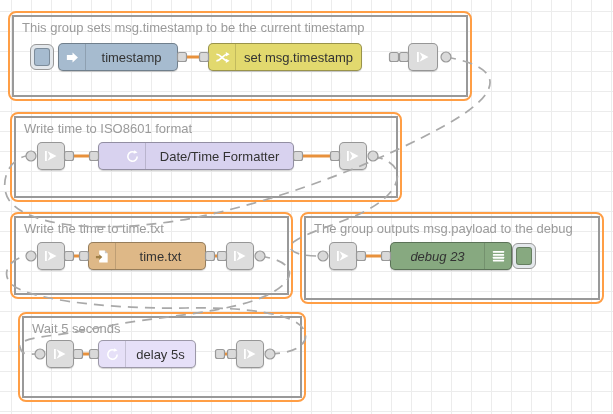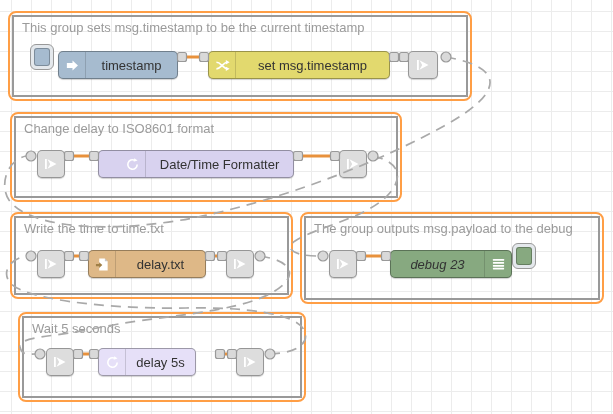--- a/index.html
+++ b/index.html
@@ -8,21 +8,21 @@
     position:relative;width:613px;height:414px;overflow:hidden;
     background-color:var(--canvas_bg,#fff);
     background-image:linear-gradient(to right,var(--grid_line,#ececec) 1px,transparent 1px),
                      linear-gradient(to bottom,var(--grid_line,#ececec) 1px,transparent 1px);
     background-size:20px 20px;background-position:-9px -9px;
   }
   .group{position:absolute;border:2px solid var(--group_border,#999);border-radius:0;z-index:0;background:transparent;}
   .group::before{content:'';position:absolute;inset:-6px;border:2px solid var(--group_highlight,#ff9e45);border-radius:8px;pointer-events:none;}
   .group-title{position:absolute;top:3px;left:8px;font-size:13px;color:var(--group_title,#9b9b9b);white-space:nowrap;}
   .node{position:absolute;height:28px;border:1px solid rgba(0,0,0,0.32);border-radius:5px;z-index:2;
-        box-shadow:0 1px 1px rgba(0,0,0,0.18);display:flex;align-items:center;box-sizing:border-box;margin-top:8px;}
+        box-shadow:0 1px 1px rgba(0,0,0,0.18);display:flex;align-items:center;box-sizing:border-box;}
   .node-icon{width:26px;align-self:stretch;display:flex;align-items:center;justify-content:center;
              border-right:1px solid rgba(0,0,0,0.14);flex:none;}
   .node-icon.right{border-right:none;border-left:1px solid rgba(0,0,0,0.14);}
   .node-label{flex:1;text-align:center;font-size:13px;color:var(--node_label,#333);white-space:nowrap;padding:0 6px;}
   .node-label.italic{font-style:italic;}
   .link-node{justify-content:center;}
   .mini-btn{position:absolute;width:24px;height:26px;border:1px solid #999;border-radius:6px;background:#e4e8ec;z-index:1;box-sizing:border-box;}
   .mini-btn .inner{position:absolute;inset:3px;border:1px solid rgba(0,0,0,0.25);border-radius:3px;}
   #wires{position:absolute;left:0;top:0;z-index:3;pointer-events:none;}
   .wire{stroke:var(--wire,#e8913c);stroke-width:3;fill:none;stroke-linecap:round;}
@@ -31,21 +31,21 @@
 </style>
 </head>
 <body>
 
 <div id="canvas">
 
   <div class="group" style="left:12px;top:15px;width:452px;height:78px">
     <span class="group-title">This group sets msg.timestamp to be the current timestamp</span>
   </div>
   <div class="group" style="left:14px;top:116px;width:380px;height:78px">
-    <span class="group-title">Change delay to ISO8601 format</span>
+    <span class="group-title">Write time to ISO8601 format</span>
   </div>
   <div class="group" style="left:14px;top:216px;width:271px;height:75px">
     <span class="group-title">Write the time to time.txt</span>
   </div>
   <div class="group" style="left:304px;top:216px;width:292px;height:80px">
     <span class="group-title">The group outputs msg.payload to the debug</span>
   </div>
   <div class="group" style="left:22px;top:316px;width:276px;height:78px">
     <span class="group-title">Wait 5 seconds</span>
   </div>
@@ -55,21 +55,21 @@
   </div>
 
   <div class="node" style="left: 58px; top: 43px; width: 120px; background-color: rgb(166, 187, 207);">
     <div class="node-icon">
       <svg width="15" height="15" viewBox="0 0 16 16">
           <path d="M2 5.4h6V2.6L13.8 8 8 13.4v-2.8H2z" fill="#fff"></path>
         </svg>
     </div>
     <div class="node-label">timestamp</div>
   </div>
-  <div class="node" style="left: 208px; top: 43px; width: 182px; background-color: rgb(226, 217, 110);">
+  <div class="node" style="left: 208px; top: 43px; width: 154px; background-color: rgb(226, 217, 110);">
     <div class="node-icon">
       <svg width="15" height="15" viewBox="0 0 16 16">
         <g stroke="#fff" stroke-width="1.8" fill="none">
           <path d="M1.5 4.5C4.5 4.5 5.5 6 7.5 8c2 2 3 3.5 6 3.5"></path>
           <path d="M1.5 11.5c3 0 4-1.5 6-3.5 2-2 3-3.5 6-3.5"></path>
         </g>
         <path d="M11.5 2.2 15.6 4.5 11.5 6.8z" fill="#fff"></path>
         <path d="M11.5 9.2 15.6 11.5 11.5 13.8z" fill="#fff"></path>
       </svg>
     </div>
@@ -111,21 +111,21 @@
     </svg>
   </div>
   <div class="node" style="left: 88px; top: 242px; width: 118px; background-color: rgb(222, 184, 135);">
     <div class="node-icon">
       <svg width="15" height="15" viewBox="0 0 16 16">
         <path d="M4.5 1.5h6l3 3v10h-9z" fill="#fff"></path>
         <path d="M10.5 1.5v3h3z" fill="rgba(0,0,0,0.22)"></path>
         <path d="M1 7.4h3.4V5.6L7.8 8.6 4.4 11.6V9.8H1z" fill="#a07f46"></path>
       </svg>
     </div>
-    <div class="node-label">delay.txt</div>
+    <div class="node-label">time.txt</div>
   </div>
   <div class="node link-node" style="left: 226px; top: 242px; width: 28px; background-color: rgb(221, 221, 221);">
     <svg width="16" height="16" viewBox="0 0 16 16">
       <rect x="2" y="3" width="1.8" height="10" fill="#fff"></rect>
       <path d="M4.5 3.2 13.5 8 4.5 12.8 7.2 8z" fill="#fff"></path>
     </svg>
   </div>
 
   <div class="node link-node" style="left: 329px; top: 242px; width: 28px; background-color: rgb(221, 221, 221);">
     <svg width="16" height="16" viewBox="0 0 16 16">

